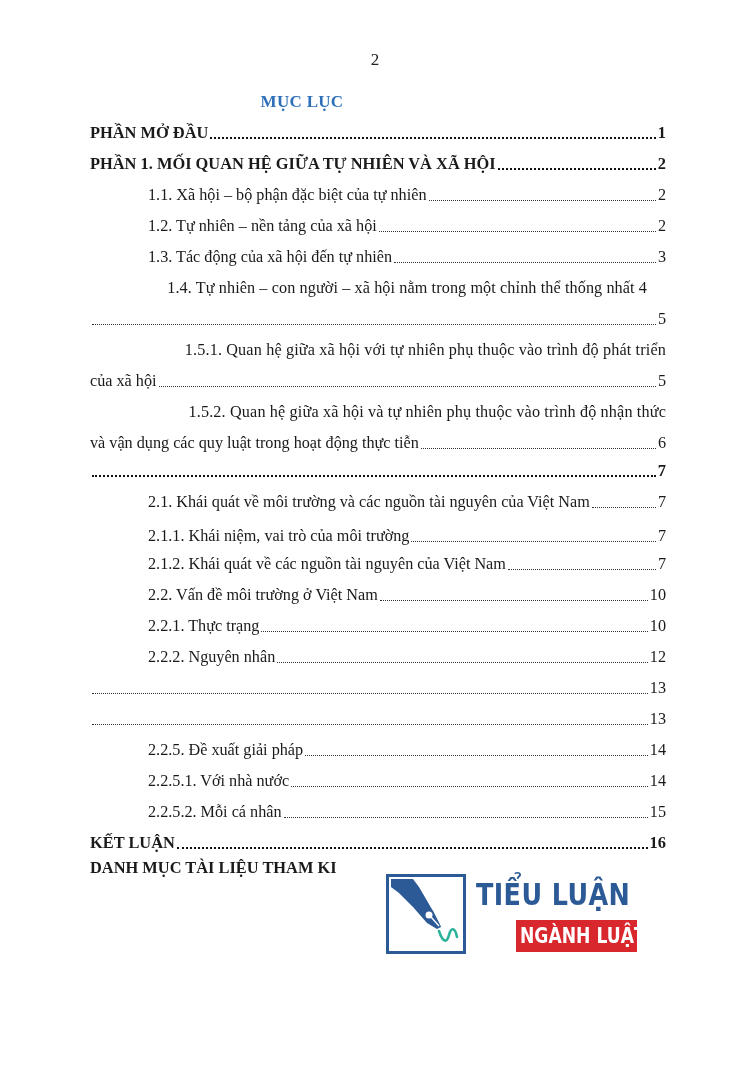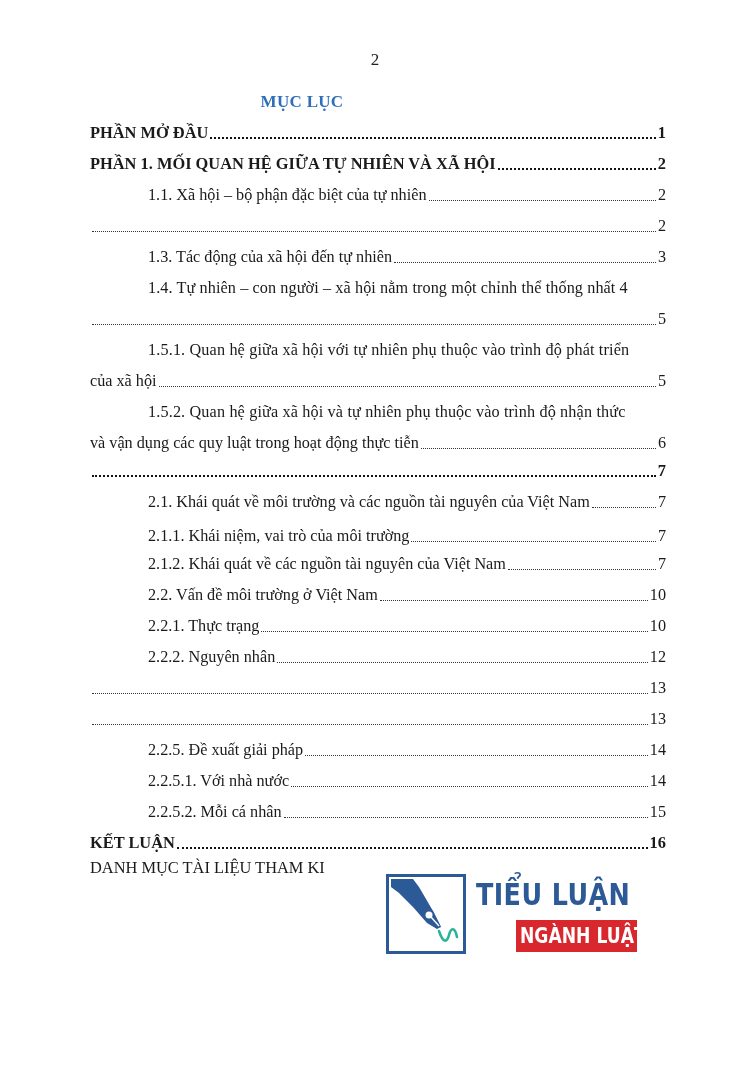--- a/index.html
+++ b/index.html
@@ -13,38 +13,38 @@
     .toc-title {
       position: absolute; left: 0; width: 604px; top: 92px;
       text-align: center; font-size: 17px; font-weight: bold; color: #2f6fb8;
       letter-spacing: 0.3px;
     }
 
     .toc { position: absolute; left: 90px; top: 120px; width: 576px; }
     .toc-row {
       position: absolute; left: 0; width: 576px; height: 26px;
       display: flex; align-items: baseline; white-space: nowrap;
-      font-size: 16.2px; line-height: 26px;
+      font-size: 16.2px; line-height: 26px; justify-content: center;
     }
     .toc-row.bold { font-weight: bold; font-size: 16.4px; }
     .toc-row .label { flex: 0 0 auto; }
     .toc-row .leader {
       flex: 1 1 auto; overflow: hidden; margin: 0 2px;
       border-bottom: 1.6px dotted #333; height: 1px; align-self: flex-end;
       margin-bottom: 7px;
     }
     .toc-row.bold .leader { border-bottom: 2px dotted #111; }
     .toc-row .page { flex: 0 0 auto; }
     .toc-row.indent .label { padding-left: 58px; }
-    .toc-row.wrap-first { justify-content: flex-start; }
+    .toc-row.wrap-first { justify-content: flex-end; }
     .toc-row.wrap-first .label { padding-left: 58px; letter-spacing: 0.15px; }
     .toc-row.justify .label { letter-spacing: 0.1px; }
 
     .truncated {
-      position: absolute; left: 90px; top: 858px; font-size: 16.4px; font-weight: normal;
+      position: absolute; left: 90px; top: 858px; font-size: 16.4px; font-weight: bold;
       white-space: nowrap;
     }
 
     .logo { position: absolute; left: 386px; top: 874px; width: 260px; height: 80px; }
     .logo-box {
       position: absolute; left: 0; top: 0; width: 80px; height: 80px;
       border: 3px solid #2c5a96; background: #fff;
     }
     .logo-text-top {
       position: absolute; left: 90px; top: 2px;
@@ -80,20 +80,21 @@
     <span class="page">2</span>
   </div>
 
   <div class="toc-row indent" style="top:62px">
     <span class="label">1.1. Xã hội – bộ phận đặc biệt của tự nhiên</span>
     <span class="leader"></span>
     <span class="page">2</span>
   </div>
 
   <div class="toc-row indent" style="top:93px">
+    <span class="label">1.2. Tự nhiên – nền tảng của xã hội</span>
     <span class="leader"></span>
     <span class="page">2</span>
   </div>
 
   <div class="toc-row indent" style="top:124px">
     <span class="label">1.3. Tác động của xã hội đến tự nhiên</span>
     <span class="leader"></span>
     <span class="page">3</span>
   </div>
 

